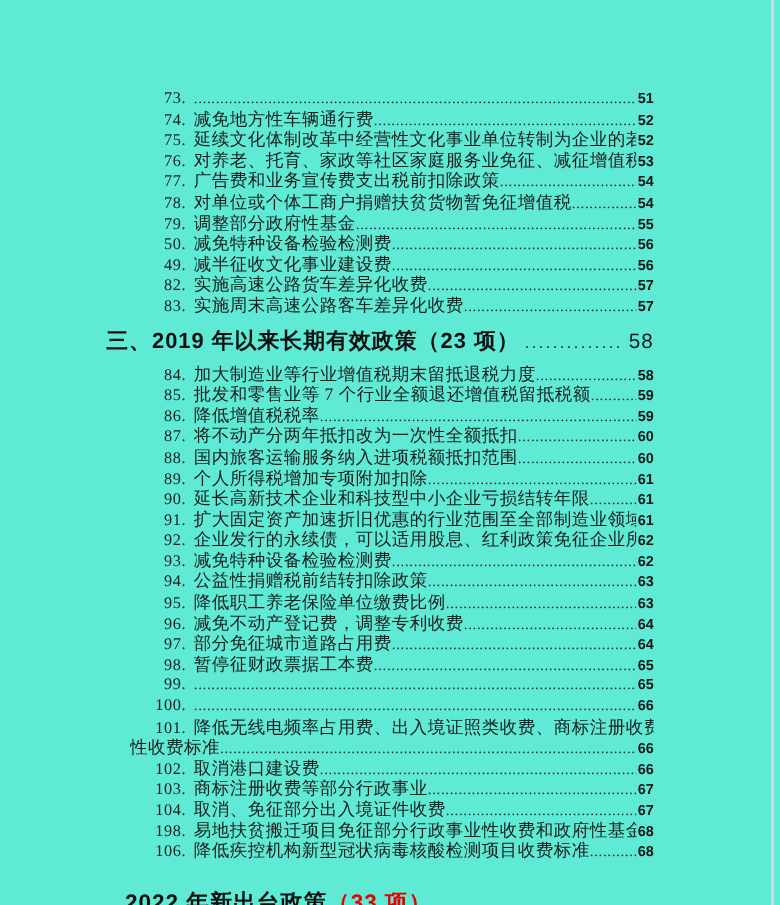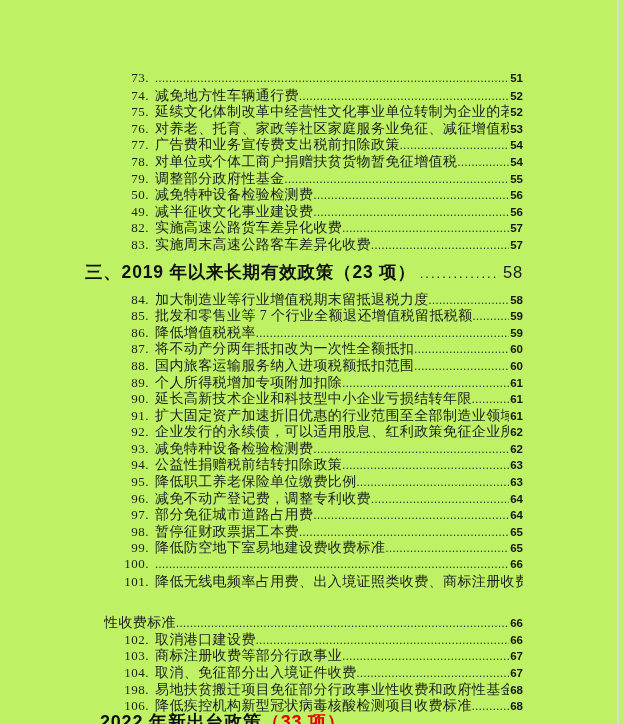--- a/index.html
+++ b/index.html
@@ -4,21 +4,21 @@
 <style>
   html, body {
     margin: 0; padding: 0;
     width: 624px; height: 724px;
     background: #ffffff;
     overflow: hidden;
     font-family: "Liberation Serif", serif;
   }
   .page {
     position: absolute; inset: 0;
-    background: #bef264;
+    background: #5eead4;
     overflow: hidden;
   }
   .edge-line {
     position: absolute;
     top: 0; bottom: 0; right: 5px;
     width: 2px;
     background: #d2dde5;
   }
   .toc {
     position: absolute;
@@ -62,21 +62,21 @@
     color: #2a2a2a;
   }
   .page-num {
     flex: none;
     font-family: "Liberation Sans", sans-serif;
     font-weight: bold;
     font-size: 11.5px;
     color: #151515;
     margin-left: 1px;
   }
-  .wrapline { margin-left: -18px; margin-top: 25px; }
+  .wrapline { margin-left: -18px; }
   .wrapline .etext { letter-spacing: 0.4px; }
 
   .section-heading {
     display: flex;
     align-items: baseline;
     margin: 7px 0 6px 0;
     height: 25px;
     font-family: "Liberation Sans", sans-serif;
     font-weight: bold;
     font-size: 17.5px;
@@ -331,21 +331,20 @@
           <div class="eline">
             <span class="num">98.</span>
             <span class="etext">暂停征财政票据工本费</span>
             <span class="leader">....................................................................................................................................................................................</span>
             <span class="page-num">65</span>
           </div>
         </div>
         <div>
           <div class="eline">
             <span class="num">99.</span>
-            <span class="etext">降低防空地下室易地建设费收费标准</span>
             <span class="leader">....................................................................................................................................................................................</span>
             <span class="page-num">65</span>
           </div>
         </div>
         <div>
           <div class="eline">
             <span class="num">100.</span>
             <span class="leader">....................................................................................................................................................................................</span>
             <span class="page-num">66</span>
           </div>

